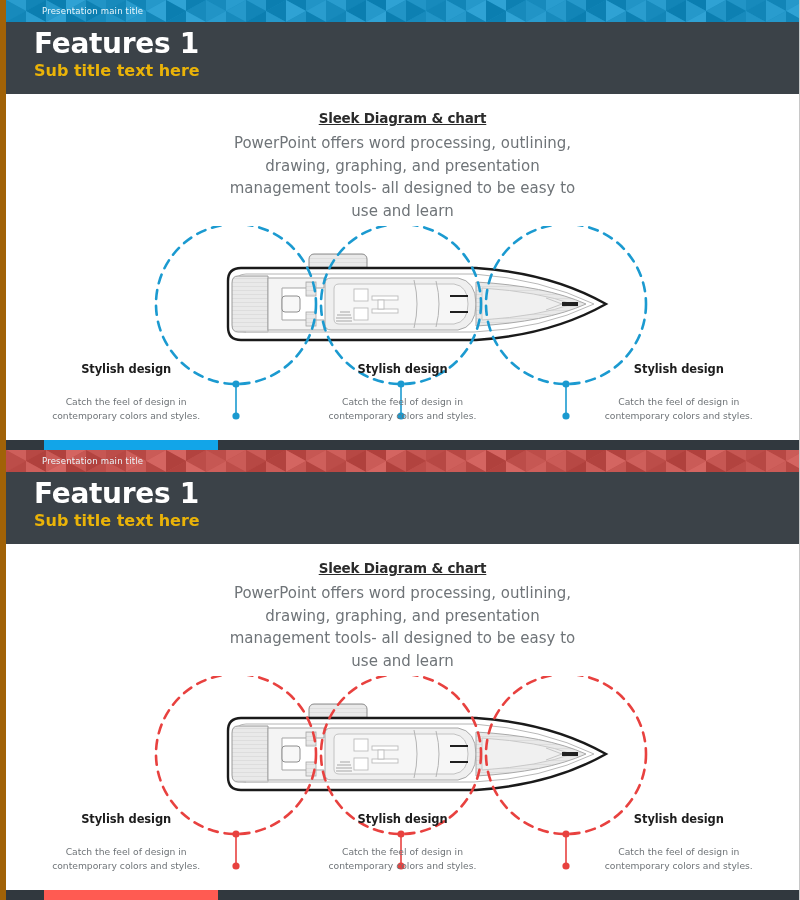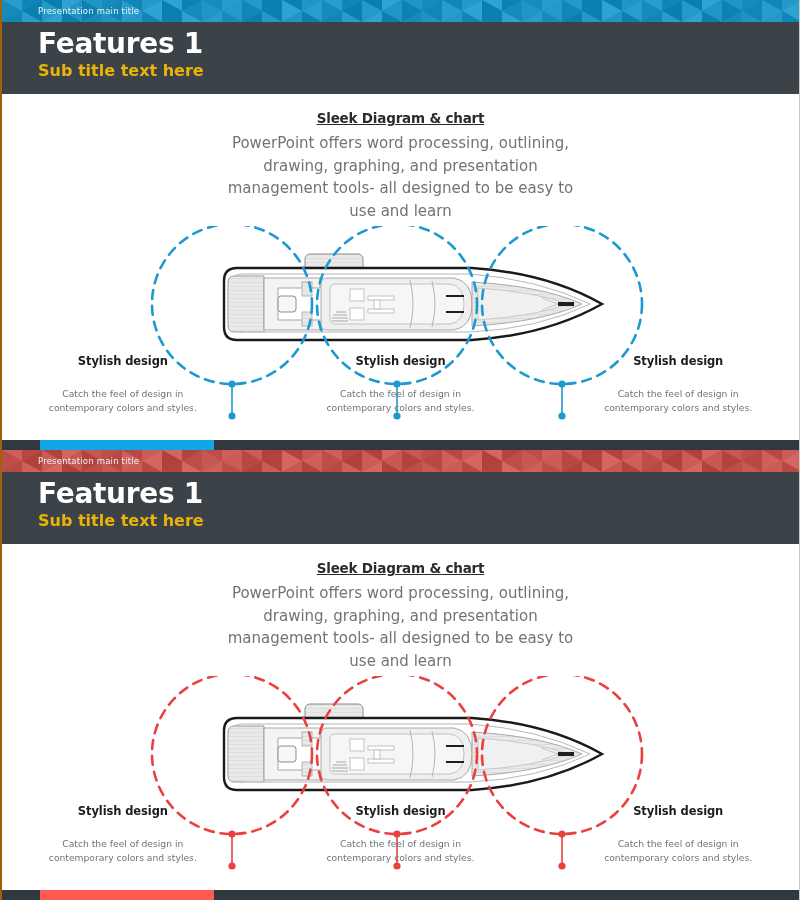--- a/index.html
+++ b/index.html
@@ -1,50 +1,50 @@
 <!DOCTYPE html>
 <html><head>
 <meta charset="utf-8">
 <style>
   html,body{margin:0;padding:0;background:#ffffff;}
   body{width:800px;height:900px;font-family:"DejaVu Sans",sans-serif;overflow:hidden;}
 
   .deck{width:800px;height:900px;display:flex;flex-direction:column;}
 
   .slide{position:relative;width:800px;height:450px;background:#fff;
-         border-left:2px solid #a16207;border-right:1px solid #c8c8c8;box-sizing:border-box;
+         border-left:6px solid #a16207;border-right:1px solid #c8c8c8;box-sizing:border-box;
          display:flex;flex-direction:column;overflow:hidden;}
 
   
   .banner{position:relative;height:22px;flex:0 0 22px;overflow:hidden;}
   .banner .poly{position:absolute;inset:0;}
   .banner-label{position:absolute;left:36px;top:50%;transform:translateY(-50%);
       font-size:8.5px;color:#eaf6fb;letter-spacing:.2px;z-index:3;
       font-family:"DejaVu Sans",sans-serif;}
 
   
-  .titlebar{background:#3b4248;flex:0 0 72px;padding:6px 0 0 36px;box-sizing:border-box;}
+  .titlebar{background:#3b4248;flex:0 0 72px;padding:6px 0 0 28px;box-sizing:border-box;}
   .title{color:#ffffff;font-size:28px;font-weight:bold;line-height:1.12;letter-spacing:-.3px;
          font-family:"DejaVu Sans",sans-serif;margin:0;}
   .subtitle{color:#eab308;font-size:16px;line-height:1.35;margin:1px 0 0 0;
             font-family:"DejaVu Sans",sans-serif;font-weight:bold;}
 
   
   .body{position:relative;flex:1 1 auto;background:#fff;}
 
   .head-wrap{text-align:center;padding-top:16px;}
   .head-title{font-size:13.5px;font-weight:bold;color:#2b2b2b;margin:0;letter-spacing:-.2px;text-decoration:underline;}
   .head-desc{font-size:15px;color:#6f7478;line-height:1.5;margin:6px auto 0;width:360px;}
 
   
   .diagram{position:relative;width:800px;height:195px;margin-top:4px;}
   .diagram svg{display:block;}
 
   
-  .captions{position:absolute;left:0;right:0;top:260px;display:flex;gap:36px;}
+  .captions{position:absolute;left:0;right:0;top:268px;display:flex;gap:36px;}
   .cap{flex:1 1 0;text-align:center;padding:0 18px;box-sizing:border-box;}
   .cap-title{font-size:11.5px;font-weight:bold;color:#1d1d1d;margin:0;letter-spacing:-.1px;}
   .cap-desc{font-size:9.2px;color:#6f7478;line-height:1.55;margin:19px auto 0;width:150px;}
 
   
   .footer{position:absolute;left:0;bottom:0;width:100%;height:10px;background:#31383e;}
   .progress{position:absolute;left:38px;top:0;width:174px;height:10px;}
 </style>
 </head>
 <body>

